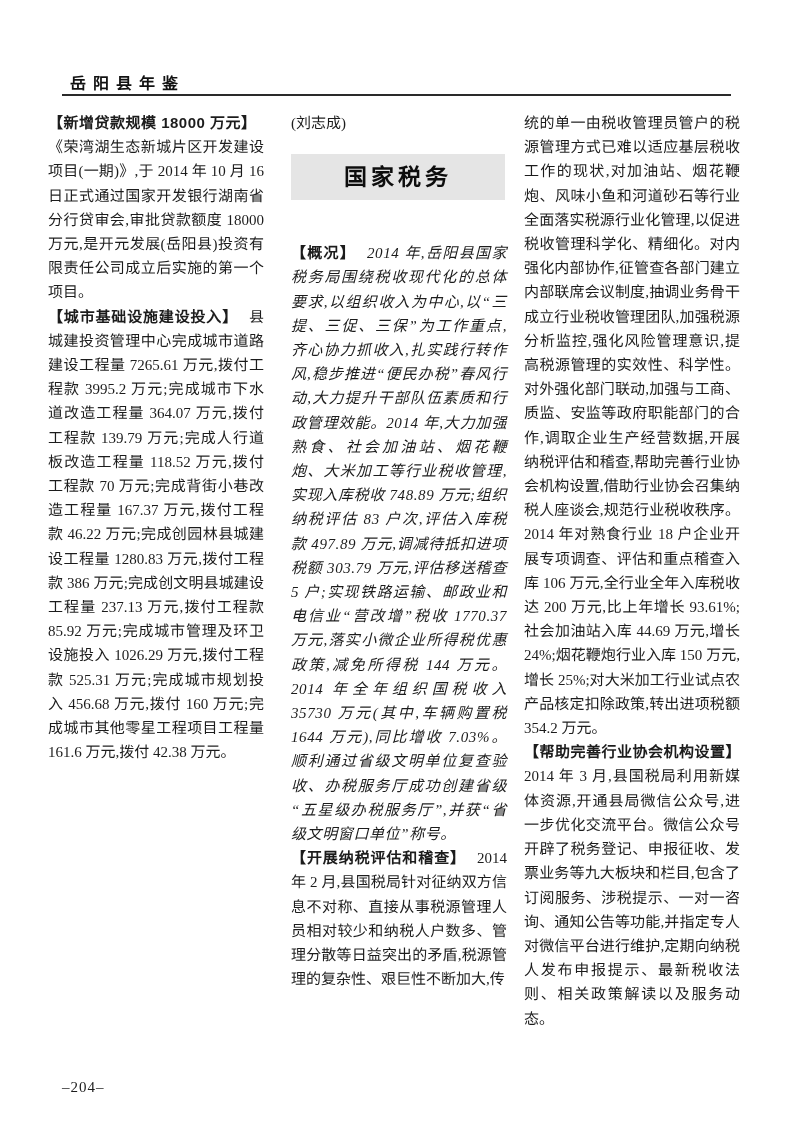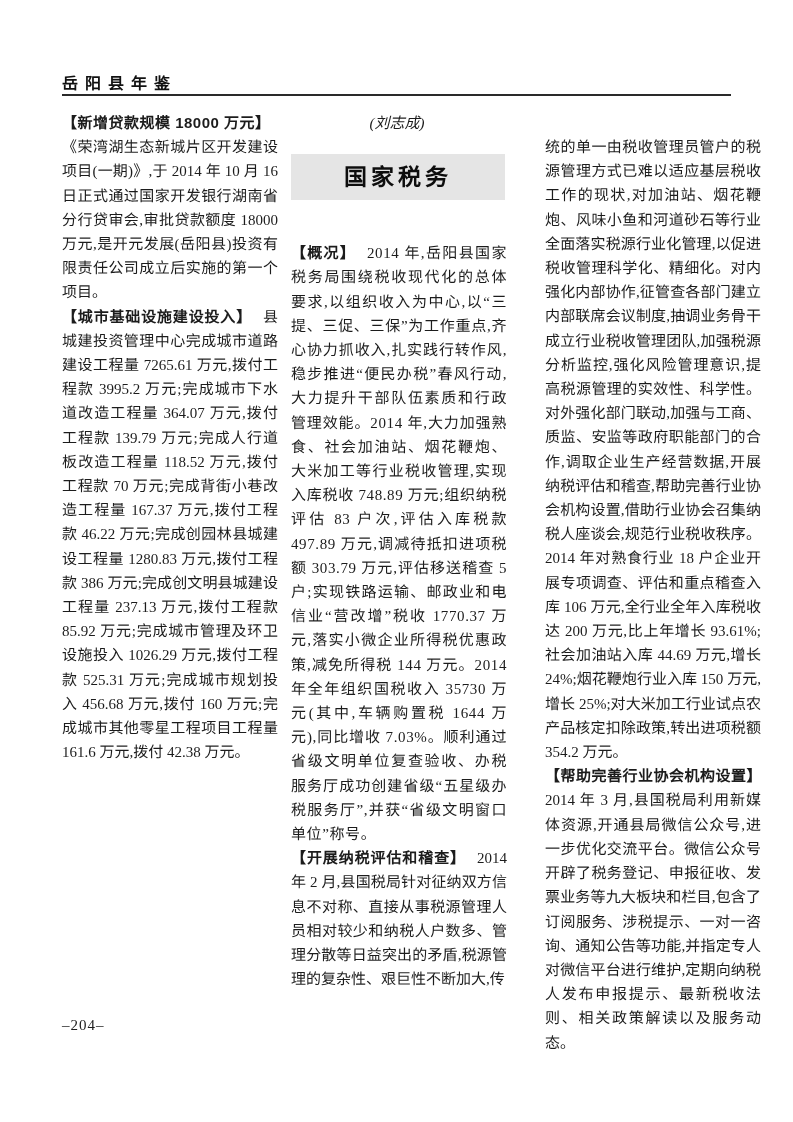--- a/index.html
+++ b/index.html
@@ -5,65 +5,65 @@
   html, body { margin: 0; padding: 0; }
   body {
     width: 793px; height: 1122px;
     background: #ffffff;
     font-family: "Liberation Serif", serif;
     color: #1c1c1c;
     position: relative;
     overflow: hidden;
   }
   .book-title {
-    position: absolute; left: 62px; top: 70px;
+    position: absolute; left: 70px; top: 70px;
     font-family: "Liberation Sans", sans-serif;
     font-weight: bold; font-size: 16px; letter-spacing: 7px;
     color: #111;
   }
   .header-rule {
     position: absolute; left: 62px; top: 94px;
     width: 669px; height: 2px; background: #2a2a2a;
   }
   .col {
     position: absolute; top: 111px; width: 216px;
     font-size: 15px; line-height: 24.2px;
     text-align: justify;
   }
-  .col-1 { left: 62px; }
+  .col-1 { left: 48px; }
   .col-2 { left: 291px; }
-  .col-3 { left: 545px; margin-top: 24px; }
+  .col-3 { left: 524px; }
   .col p { margin: 0; }
   .entry { margin-top: 24px; }
   .entry:first-child, .col-1 .entry.first { margin-top: 0; }
   .entry-label {
     font-family: "Liberation Sans", sans-serif;
     font-weight: bold;
     margin-right: 11px;
     letter-spacing: 0.5px;
   }
   .kai .entry-body {
+    font-style: italic;
     letter-spacing: 0.6px;
   }
   .signature {
-    text-align: center;
-    font-style: italic;
+    text-align: left;
     padding-right: 4px;
   }
   .section-banner {
     margin: 19px 2px 41px 0;
     background: #e5e5e5;
     height: 46px; line-height: 46px;
     text-align: center;
     font-family: "Liberation Sans", sans-serif;
     font-weight: bold; font-size: 23px;
     letter-spacing: 4px; color: #0d0d0d;
   }
   .page-number {
-    position: absolute; left: 62px; top: 1017px;
+    position: absolute; left: 62px; top: 1079px;
     font-size: 15px; letter-spacing: 1px;
   }
 </style>
 </head>
 <body>
 
 <div class="book-title">岳阳县年鉴</div>
 <div class="header-rule"></div>
 
 <div class="col col-1">

